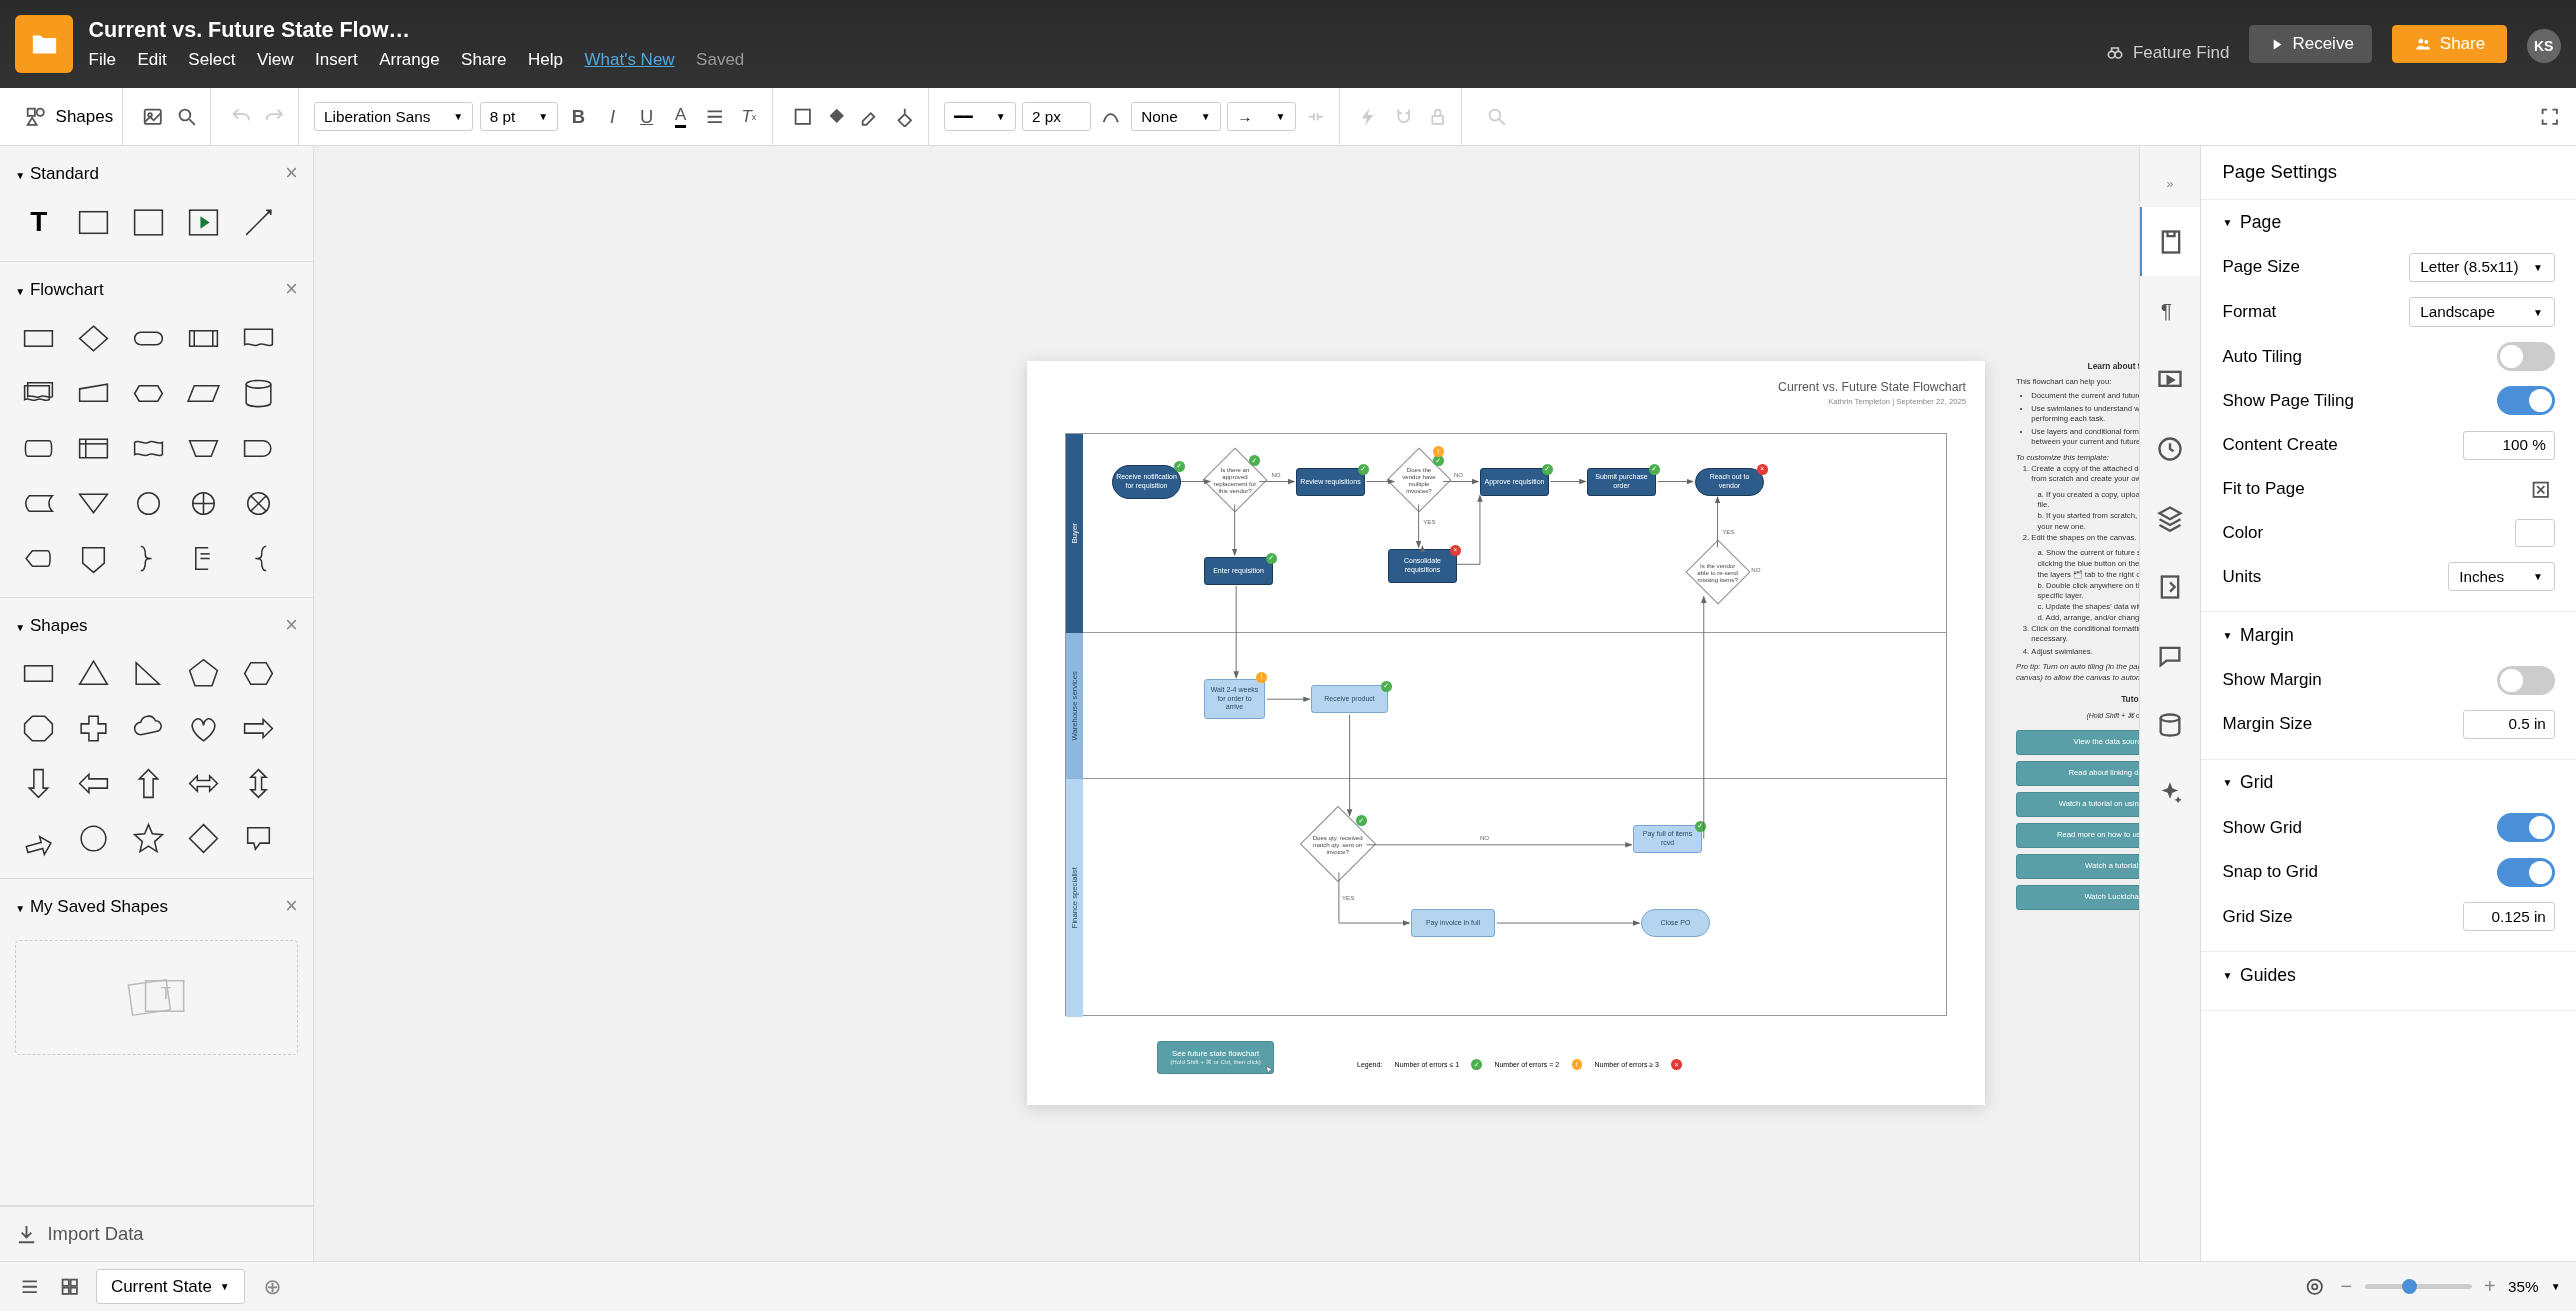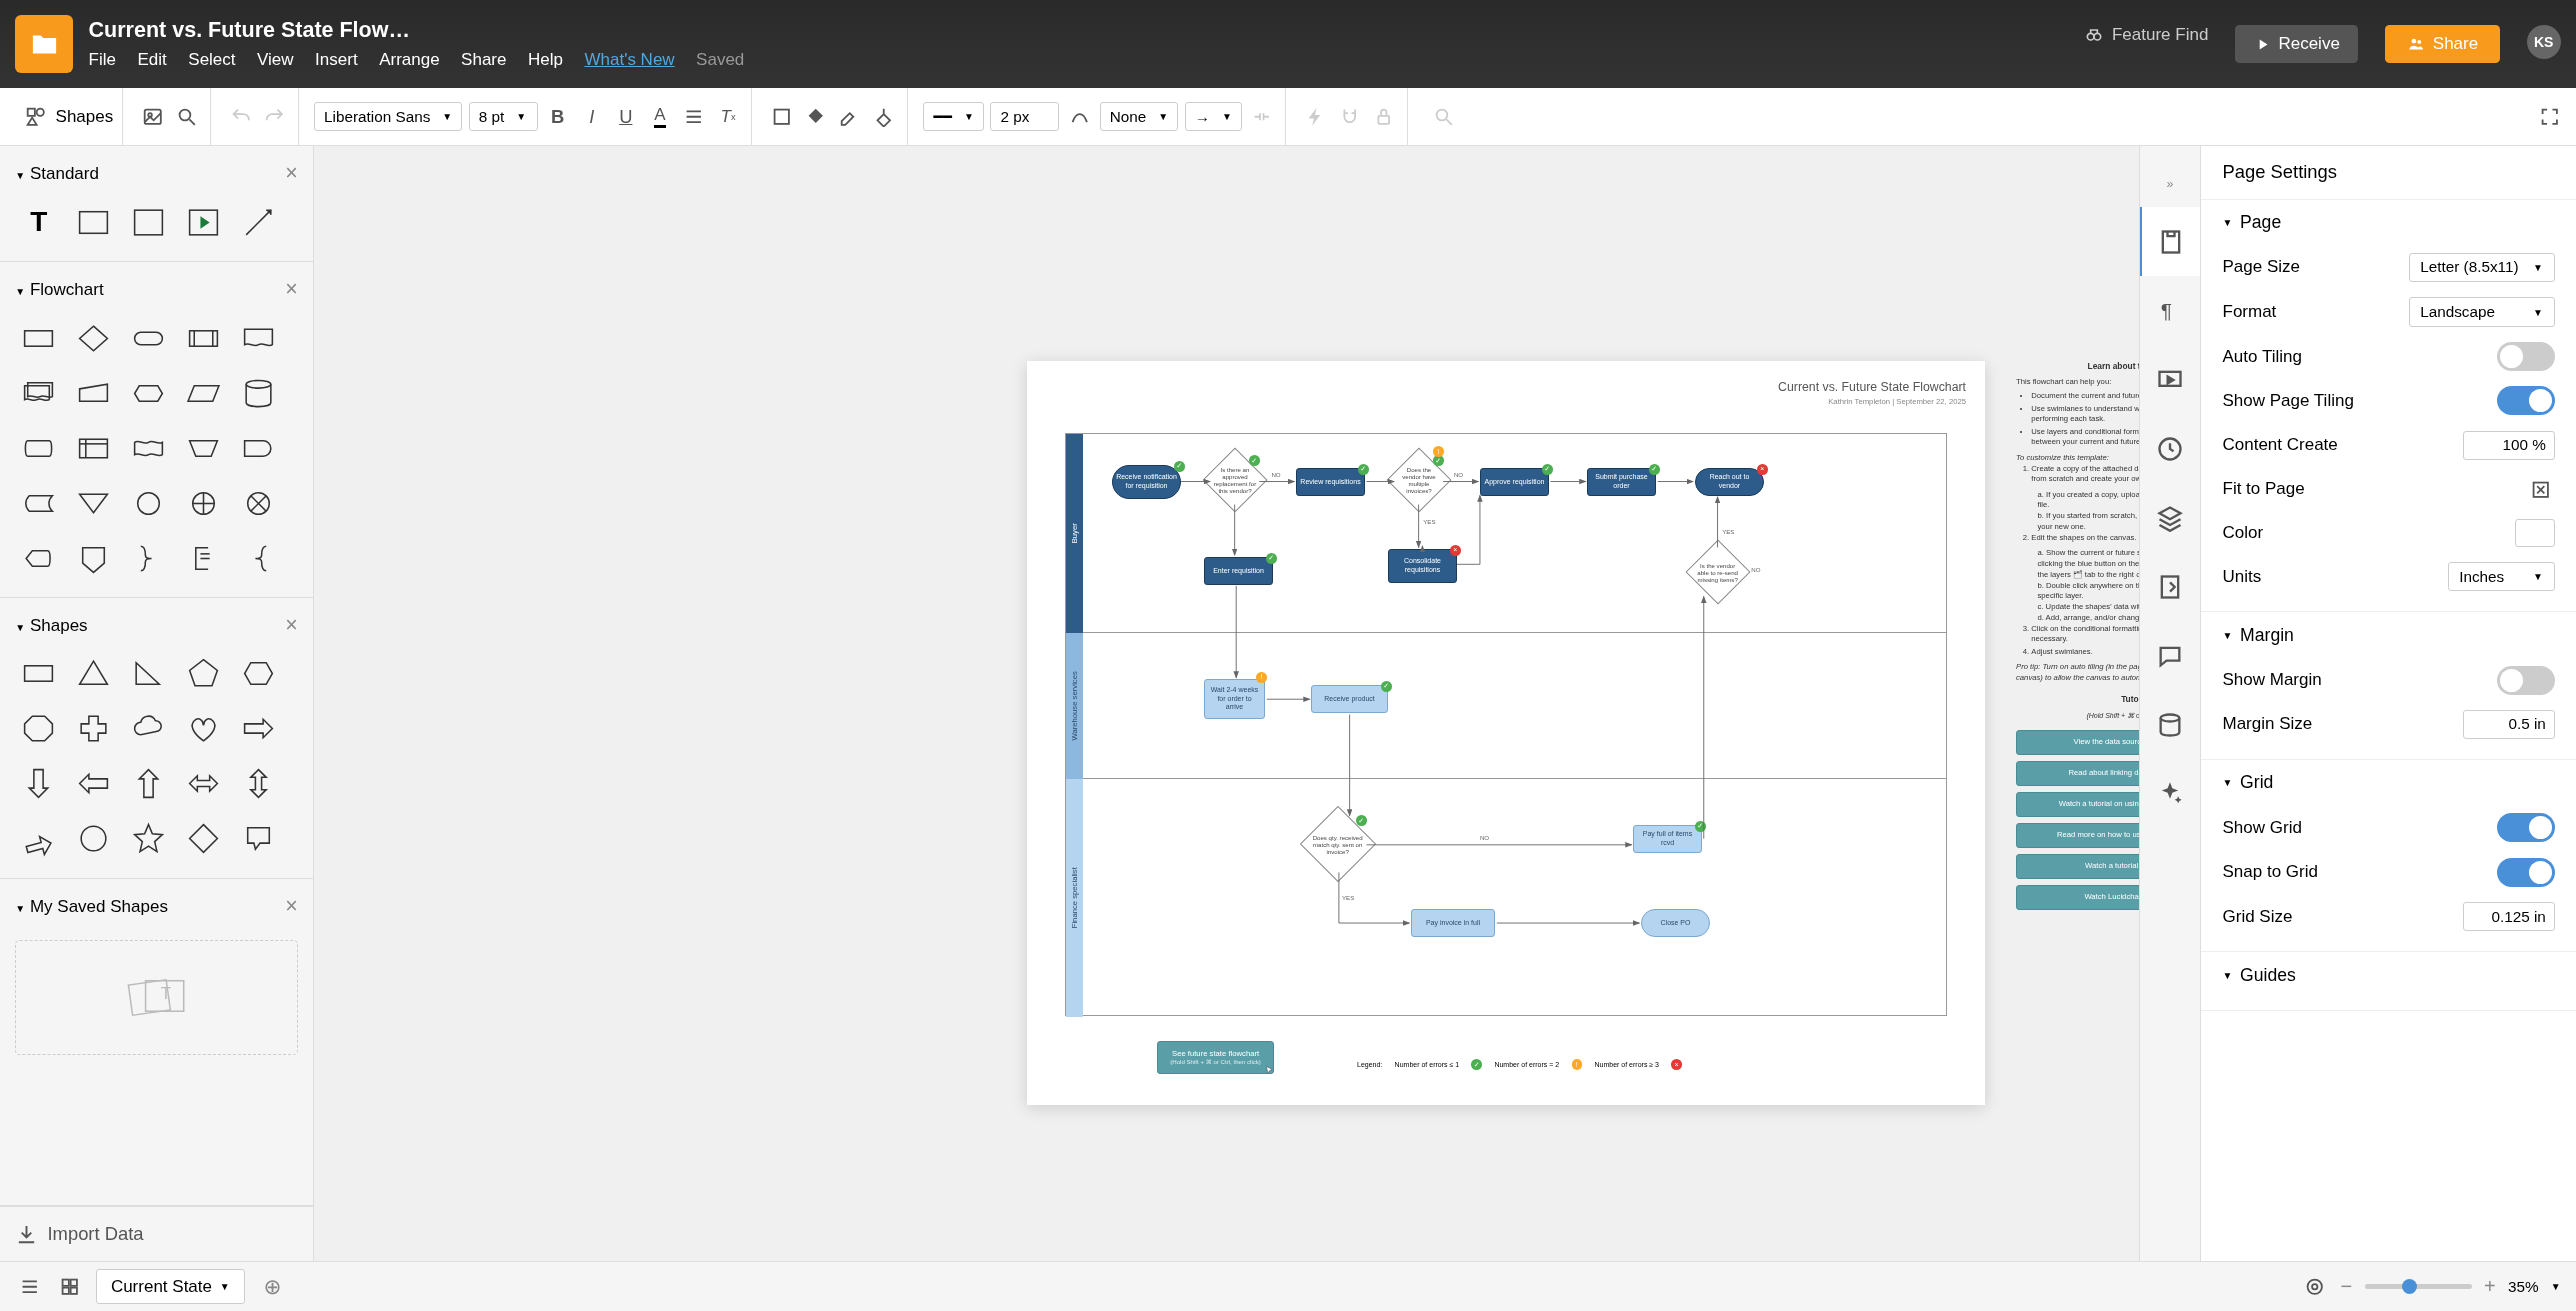--- a/index.html
+++ b/index.html
@@ -7,31 +7,31 @@
 .app{display:flex;flex-direction:column;height:100%}
 .topbar{background:linear-gradient(#2a2a2a,#333);height:88px;display:flex;align-items:center;padding:0 15.3px;color:#fff}
 .doc-icon{width:58px;height:58px;background:#f89b1c;border-radius:6.1px;display:flex;align-items:center;justify-content:center;margin-right:15.3px}
 .doc-icon svg{width:31px;height:31px;fill:#fff}
 .doc-info{flex:1}
 .doc-title{font-size:21.5px;font-weight:600}
 .menu-row{display:flex;gap:21.5px;margin-top:6.1px;font-size:17px}
 .menu-row span{cursor:pointer}
 .menu-row .link{color:#4fa8e0;text-decoration:underline}
 .menu-row .saved{color:#999}
-.top-right{display:flex;align-items:flex-start;gap:27px}
+.top-right{display:flex;align-items:flex-end;gap:20px}
 .feature-find{display:flex;align-items:center;gap:7.7px;color:#ccc;font-size:17px}
 .btn-present{background:#555;border-radius:4.6px;padding:9.2px 18.4px;display:flex;align-items:center;gap:7.7px;color:#fff;font-size:17px}
 .btn-share{background:#f89b1c;border-radius:4.6px;padding:9.2px 21.5px;display:flex;align-items:center;gap:7.7px;color:#fff;font-size:17px;font-weight:500}
 .avatar{width:34px;height:34px;border-radius:50%;background:#666;display:flex;align-items:center;justify-content:center;font-size:14px;font-weight:600}
 .toolbar{background:#fff;border-bottom:0.8px solid #ddd;height:58px;display:flex;align-items:center;padding:0 12.3px;gap:6.1px}
 .tb-group{display:flex;align-items:center;gap:6.1px;padding:0 9.2px;border-right:0.8px solid #ddd;height:100%}
 .tb-btn{width:28px;height:28px;display:flex;align-items:center;justify-content:center;color:#555;cursor:pointer}
 .tb-btn svg{width:21.5px;height:21.5px}
 .tb-btn.disabled{color:#ccc}
-.tb-select{border:0.8px solid #ccc;border-radius:3.1px;padding:4.6px 9.2px;font-size:15.3px;display:flex;align-items:center;gap:12px;background:#fff}
+.tb-select{border:0.8px solid #ccc;border-radius:3.1px;padding:4.6px 9.2px;font-size:15.3px;display:flex;align-items:center;gap:23px;background:#fff}
 .main{flex:1;display:flex;min-height:0}
 .left-panel{width:314px;background:#f5f5f5;border-right:0.8px solid #ddd;display:flex;flex-direction:column;overflow-y:auto}
 .panel-section{border-bottom:0.8px solid #ddd;padding:9.2px 0}
 .panel-header{display:flex;align-items:center;justify-content:space-between;padding:6.1px 15.3px;font-size:17px;font-weight:500}
 .panel-header .close{color:#888;cursor:pointer;font-size:21.5px}
 .shape-grid{display:flex;flex-wrap:wrap;gap:14px;padding:9.2px 18.4px}
 .shape-item{width:41px;height:41px;display:flex;align-items:center;justify-content:center}
 .shape-item svg{width:37px;height:37px;stroke:#333;stroke-width:2;fill:none}
 .import-data{padding:15.3px;display:flex;align-items:center;gap:9.2px;font-size:18.4px;color:#555;border-top:0.8px solid #ddd;cursor:pointer}
 .canvas-area{flex:1;background:#f0f0f0;position:relative;overflow:hidden}

